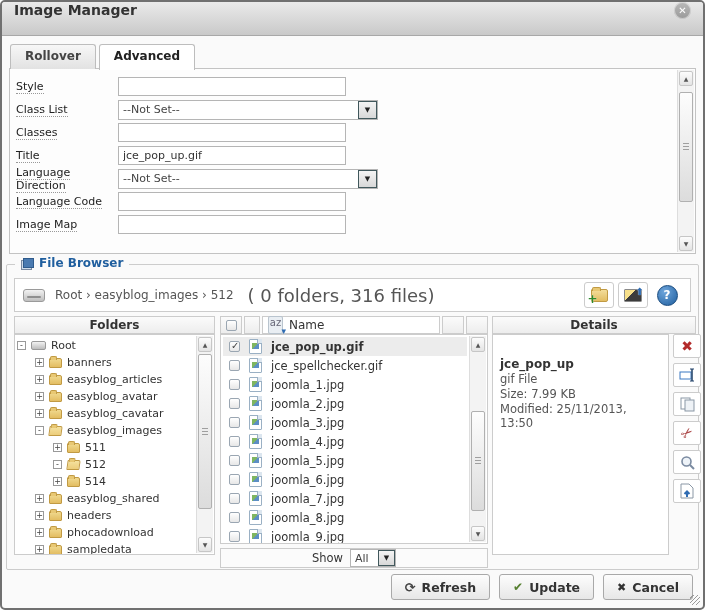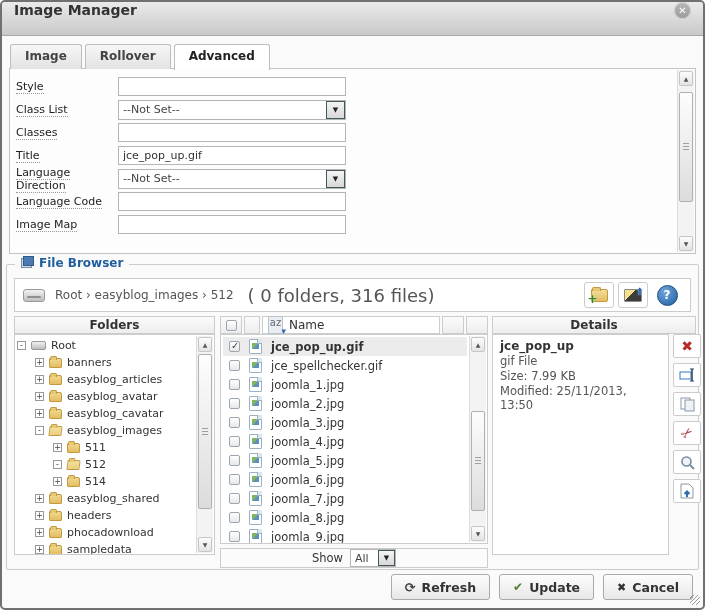--- a/index.html
+++ b/index.html
@@ -28,21 +28,21 @@
 
   
   .form-panel { position:absolute; left:7px; right:7px; top:66px; height:186px;
     background:#fdfdfd; border:1px solid #c3c3c3; z-index:2; }
   .form-rows { position:absolute; left:6px; top:6px; right:24px; }
   .form-row { display:flex; align-items:center; height:23px; }
   .form-row .lbl { width:102px; font-size:11px; color:#222; }
   .form-row .lbl span { border-bottom:1px dotted #999; }
   .txt { width:228px; height:19px; border:1px solid #b5b5b5; background:#fff;
     font-family:inherit; font-size:11px; color:#333; padding:1px 4px; }
-  .sel { width:228px; height:20px; border:1px solid #b5b5b5; background:#fff;
+  .sel { width:260px; height:20px; border:1px solid #b5b5b5; background:#fff;
     display:flex; align-items:center; font-size:11px; color:#444; padding-left:4px; position:relative; cursor:pointer; }
   .sel .drop { position:absolute; right:0; top:0; width:19px; height:18px;
     border:1px solid #41585c; background:linear-gradient(#f4f4f4,#d8d8d8);
     display:flex; align-items:center; justify-content:center; font-size:7px; color:#222; }
 
   
   .vscroll { position:absolute; top:1px; bottom:1px; right:1px; width:17px;
     background:#f3f3f3; border-left:1px solid #ddd; }
   .vscroll .arr { position:absolute; left:1px; right:1px; height:15px;
     background:linear-gradient(#fcfcfc,#e4e4e4); border:1px solid #c6c6c6; border-radius:2px;
@@ -50,21 +50,21 @@
   .vscroll .arr.up { top:1px; } .vscroll .arr.down { bottom:1px; }
   .vscroll .thumb { position:absolute; left:1px; right:1px;
     background:linear-gradient(#fdfdfd,#dcdcdc); border:1px solid #b0b0b0; border-radius:2px; }
   .vscroll .thumb::after { content:""; position:absolute; left:3px; right:3px; top:50%; height:7px;
     margin-top:-4px; background:repeating-linear-gradient(#9f9f9f 0 1px,transparent 1px 3px); }
 
   
   .fb-fieldset { position:absolute; left:4px; right:4px; top:262px; height:306px;
     border:1px solid #ccc; border-radius:2px; }
   .fb-legend { position:absolute; top:-9px; left:8px; background:#fafafa; padding:0 6px;
-    font-size:12px; font-weight:bold; color:#1f5e9e; display:flex; align-items:flex-start; gap:5px; }
+    font-size:12px; font-weight:bold; color:#1f5e9e; display:flex; align-items:flex-end; gap:5px; }
   .legend-icon { width:13px; height:12px; position:relative; }
   .legend-icon::before { content:""; position:absolute; left:0; bottom:0; width:9px; height:8px;
     background:#cfdcea; border:1px solid #7a8aa0; }
   .legend-icon::after { content:""; position:absolute; right:0; top:0; width:9px; height:8px;
     background:#4a7ab0; border:1px solid #2f5b8c; }
 
   
   .crumbbar { position:absolute; left:7px; right:7px; top:13px; height:34px;
     border:1px solid #ccc; background:#fff; display:flex; align-items:center; padding:0 8px; }
   .drive-icon { width:22px; height:13px; border-radius:3px;
@@ -145,21 +145,21 @@
 
   
   .show-bar { position:absolute; left:213px; top:283px; width:268px; height:20px;
     border:1px solid #ccc; background:#fbfbfb; display:flex; align-items:center; justify-content:center; gap:7px; }
   .show-bar .show-lbl { font-size:11.5px; color:#333; }
   .sel.small { width:46px; height:18px; }
   .sel.small .drop { height:16px; width:17px; }
 
   
   .details-panel { position:absolute; left:485px; top:69px; width:177px; height:221px;
-    border:1px solid #ccc; background:#fff; padding:4px 7px; }
+    border:1px solid #ccc; background:#fff; padding:22px 7px; }
   .details-panel .dt-title { font-size:12px; font-weight:bold; color:#333; }
   .details-panel .dt-line { font-size:11.5px; color:#555; margin-top:1px; }
 
   .action-strip { position:absolute; left:666px; top:69px; width:28px; display:flex;
     flex-direction:column; gap:5px; }
   .act-btn { width:28px; height:24px; border:1px solid #ccc; border-radius:2px; background:#fff;
     display:flex; align-items:center; justify-content:center; cursor:pointer; font-size:14px; }
   .ic-delete { color:#b32b2b; font-weight:bold; }
   .ic-cut { color:#ad4a4a; display:inline-block; transform:rotate(-40deg); }
 
@@ -177,21 +177,20 @@
 <body>
 
 <div class="dialog">
 
   <div class="titlebar">
     <span class="title">Image Manager</span>
     <span class="close-btn">✕</span>
   </div>
 
   <div class="tabstrip">
-    <div class="tab">Image</div>
     <div class="tab">Rollover</div>
     <div class="tab active">Advanced</div>
   </div>
 
   <div class="form-panel">
     <div class="form-rows">
       <div class="form-row">
         <span class="lbl"><span>Style</span></span>
         <input class="txt" value="" style="">
       </div>

